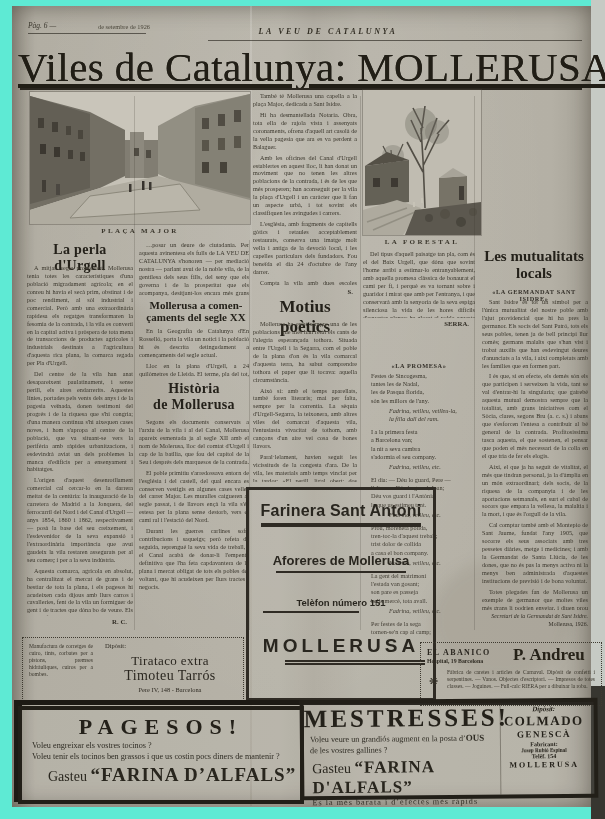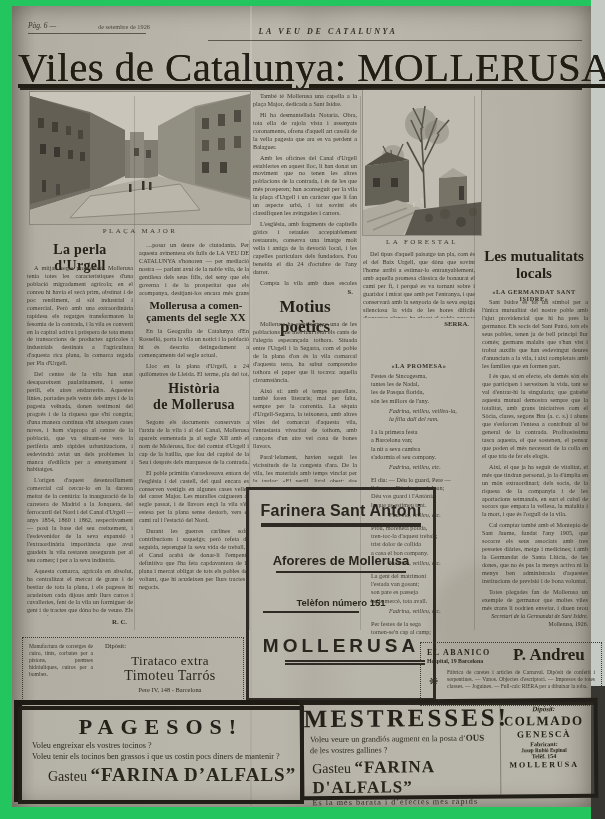--- a/index.html
+++ b/index.html
@@ -1,16 +1,16 @@
 <!DOCTYPE html>
 <html><head>
 <meta charset="utf-8">
 <style>
   html,body{margin:0;padding:0;background:#11100c;}
-  #page{position:relative;width:605px;height:819px;background:#22c55e;overflow:hidden;
+  #page{position:relative;width:605px;height:819px;background:#5eead4;overflow:hidden;
         font-family:"Liberation Serif","DejaVu Serif",serif;}
   
   .edge-right{position:absolute;left:591px;top:0;width:14px;height:819px;background:#c6cac4;}
   .edge-right-dark{position:absolute;left:591px;top:686px;width:14px;height:133px;background:#23211b;opacity:.88;}
   .paper{position:absolute;left:12px;top:6px;width:580px;height:801px;
          background:
            radial-gradient(ellipse at 48% 26%, rgba(255,255,255,.10), rgba(255,255,255,0) 62%),
            linear-gradient(90deg,#9d998e 0,#b2aea3 4%,#b6b2a7 46%,#aeaa9f 52%,#b6b2a7 60%,#b4b0a5 93%,#a5a196 100%),
            #b3afa4;
          box-shadow:inset 0 0 22px rgba(30,25,15,.45);}
@@ -25,21 +25,21 @@
   .mdate{font-size:6.3px;color:#4a463a;}
   .papername{font-size:8px;font-weight:bold;font-style:italic;letter-spacing:2.6px;color:#332f25;text-align:center;}
   .hrule{background:rgba(42,38,30,.65);height:1px;}
   .headline{font-size:41px;color:#211e16;text-align:center;letter-spacing:.4px;
             text-shadow:0 0 .6px #211e16;white-space:nowrap;text-decoration:underline;}
   .headrule{height:2px;background:#2b2720;}
 
   
   .photo{position:absolute;overflow:hidden;filter:contrast(.92) brightness(1.02) blur(.25px);
          box-shadow:0 0 0 1px rgba(70,64,52,.35);}
-  .caption{font-size:7px;letter-spacing:2.4px;font-weight:normal;color:#3b372d;text-align:center;}
+  .caption{font-size:7px;letter-spacing:2.4px;font-weight:bold;color:#3b372d;text-align:center;}
 
   
   .colrule{position:absolute;width:1px;background:rgba(55,50,40,.20);}
   .col-text{position:absolute;font-size:6.2px;line-height:1.28;color:#3a362c;text-align:justify;
             overflow:hidden;filter:blur(.18px);}
   .col-text p{margin:0 0 3px 0;text-indent:7px;}
   .art-title{position:absolute;text-align:center;color:#24211a;font-weight:bold;filter:blur(.1px);}
   .t-lg{font-size:14px;letter-spacing:.3px;}
   .t-md{font-size:11px;line-height:1.1;}
   .t-sub{font-size:6.3px;font-weight:bold;letter-spacing:.6px;color:#35312a;text-align:center;}

